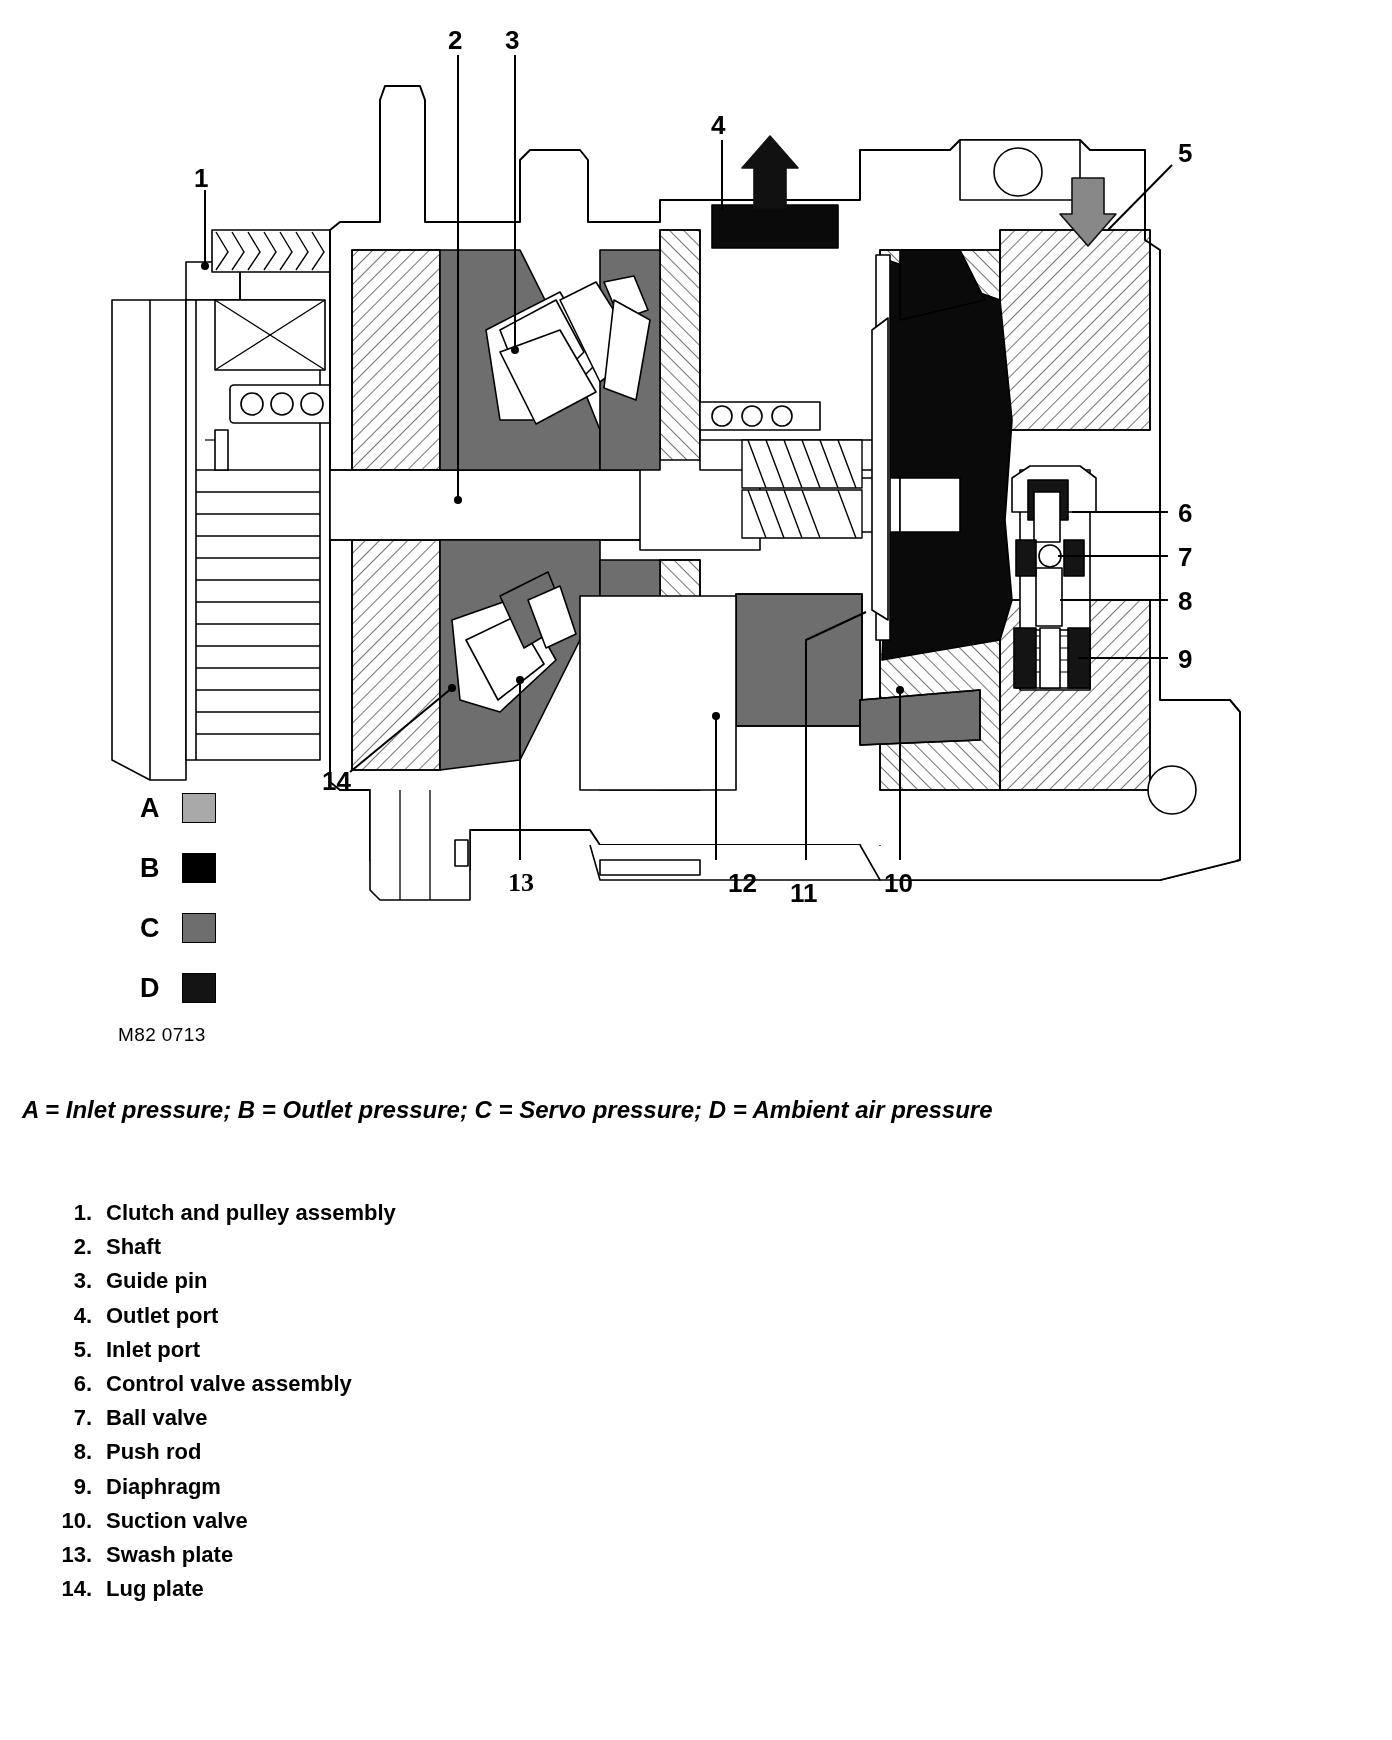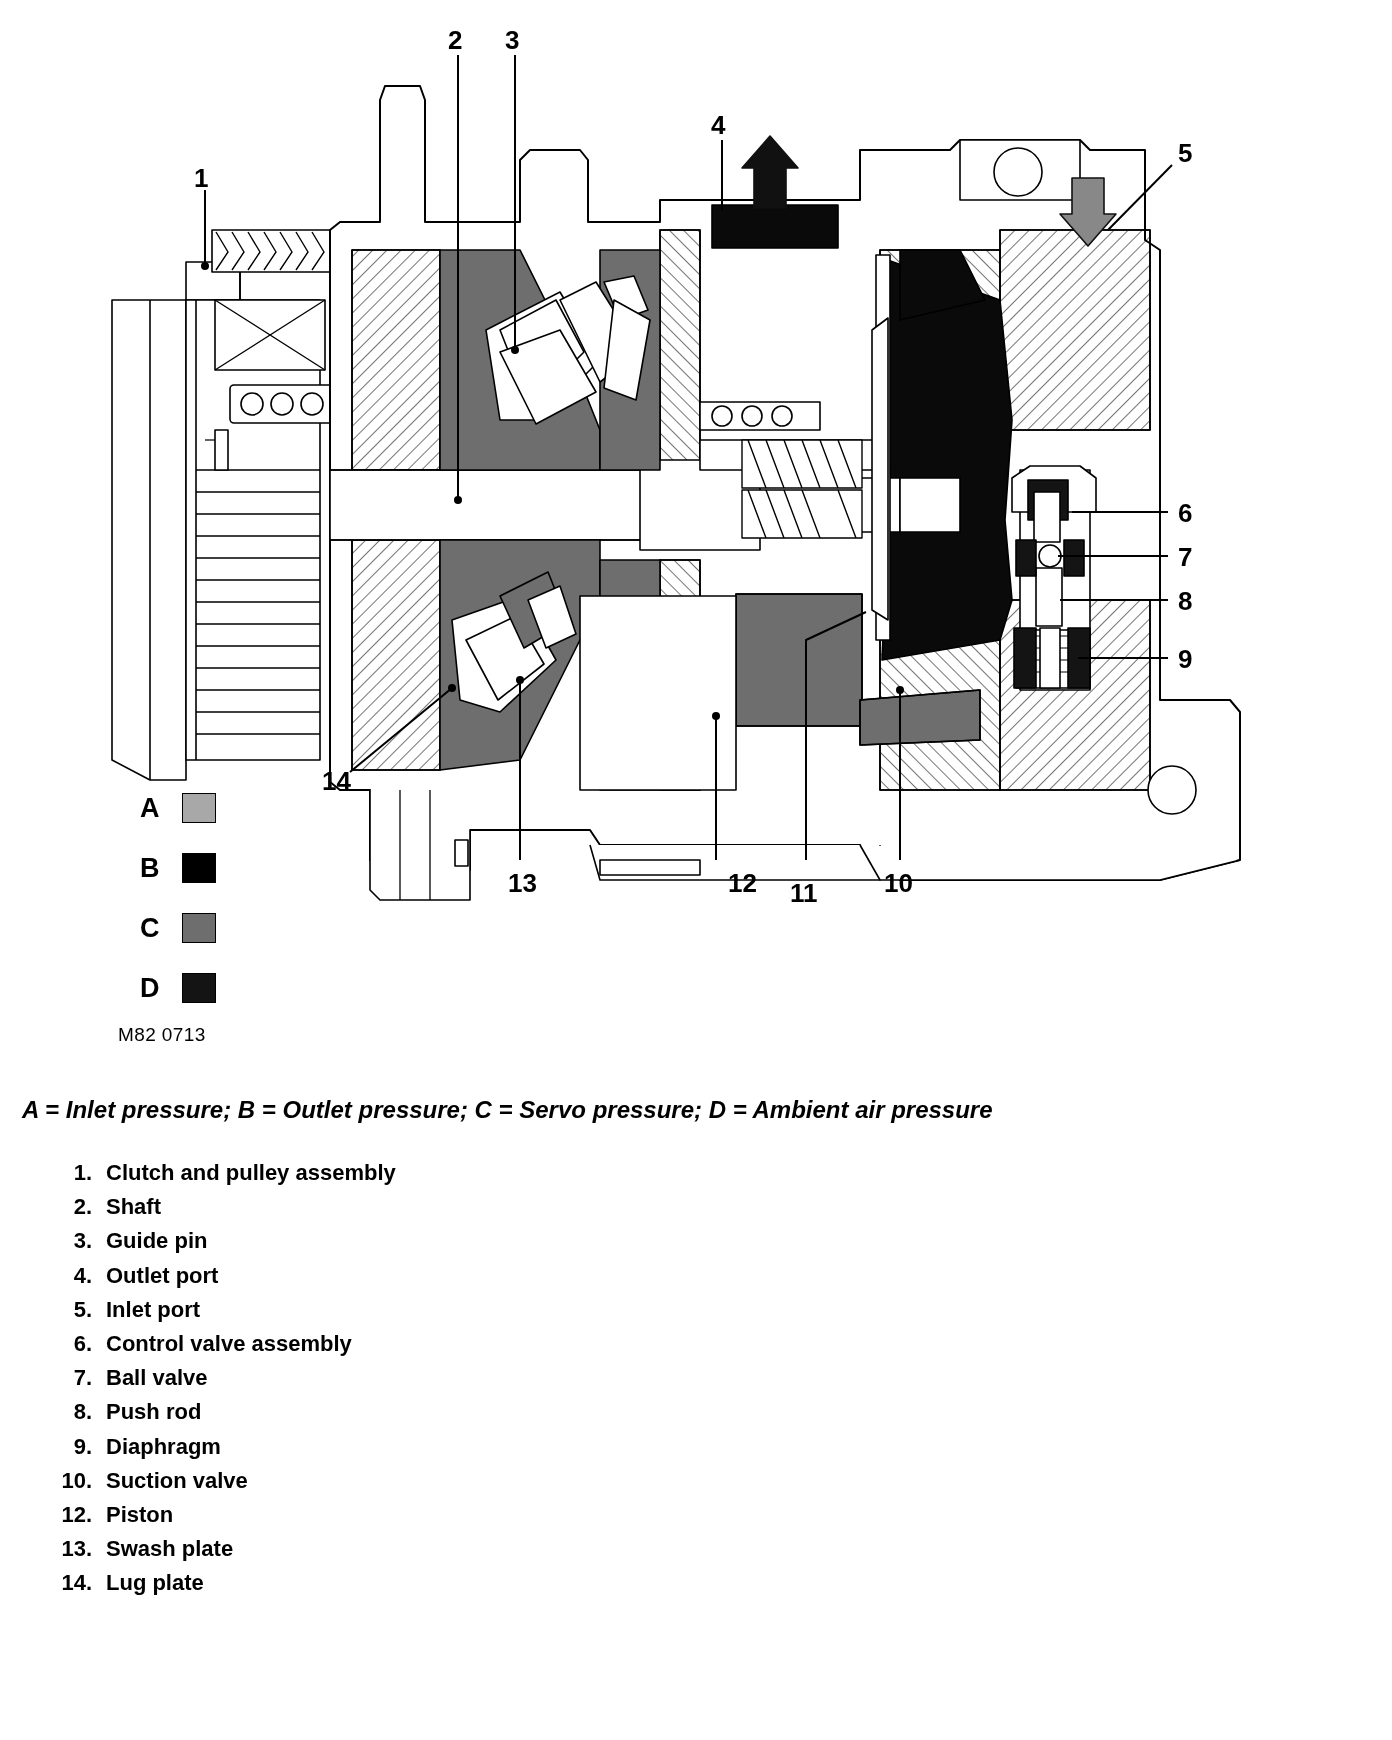--- a/index.html
+++ b/index.html
@@ -93,20 +93,21 @@
     font-weight: bold;
   }
   .part-num {
     width: 52px;
     text-align: right;
     padding-right: 14px;
     flex: none;
   }
   .part-label {
     white-space: nowrap;
+    margin-top: 40px;
   }
 </style>
 </head>
 <body>
 
 <div id="figure">
 
   <svg width="1392" height="1090" viewBox="0 0 1392 1090">
     <defs>
       <pattern id="hatchR" width="10" height="10" patternUnits="userSpaceOnUse" patternTransform="rotate(45)">
@@ -324,21 +325,21 @@
   <div class="callout-num" style="left:505px; top:25px;">3</div>
   <div class="callout-num" style="left:711px; top:110px;">4</div>
   <div class="callout-num" style="left:1178px; top:138px;">5</div>
   <div class="callout-num" style="left:1178px; top:498px;">6</div>
   <div class="callout-num" style="left:1178px; top:542px;">7</div>
   <div class="callout-num" style="left:1178px; top:586px;">8</div>
   <div class="callout-num" style="left:1178px; top:644px;">9</div>
   <div class="callout-num" style="left:884px; top:868px;">10</div>
   <div class="callout-num" style="left:790px; top:868px;margin-top:10px;">11</div>
   <div class="callout-num" style="left:700px; top:868px;margin-left:28px;">12</div>
-  <div class="callout-num" style="left:508px; top:868px;">13</div>
+  <div class="callout-num" style="left:508px; top:868px;font-family:Liberation Serif, serif;">13</div>
   <div class="callout-num" style="left:322px; top:766px;">14</div>
 
   <div id="legend">
     <div class="legend-row">
       <span class="legend-letter">A</span>
       <span class="legend-swatch" style="background:#a8a8a8"></span>
     </div>
     <div class="legend-row">
       <span class="legend-letter">B</span>
       <span class="legend-swatch" style="background:#000000"></span>
@@ -393,24 +394,20 @@
   </div>
   <div class="part-item">
     <span class="part-num">9.</span>
     <span class="part-label">Diaphragm</span>
   </div>
   <div class="part-item">
     <span class="part-num">10.</span>
     <span class="part-label">Suction valve</span>
   </div>
   <div class="part-item">
-    <span class="part-num">12.</span>
-    <span class="part-label">Piston</span>
-  </div>
-  <div class="part-item">
     <span class="part-num">13.</span>
     <span class="part-label">Swash plate</span>
   </div>
   <div class="part-item">
     <span class="part-num">14.</span>
     <span class="part-label">Lug plate</span>
   </div>
 </div>
 
 </body></html>

